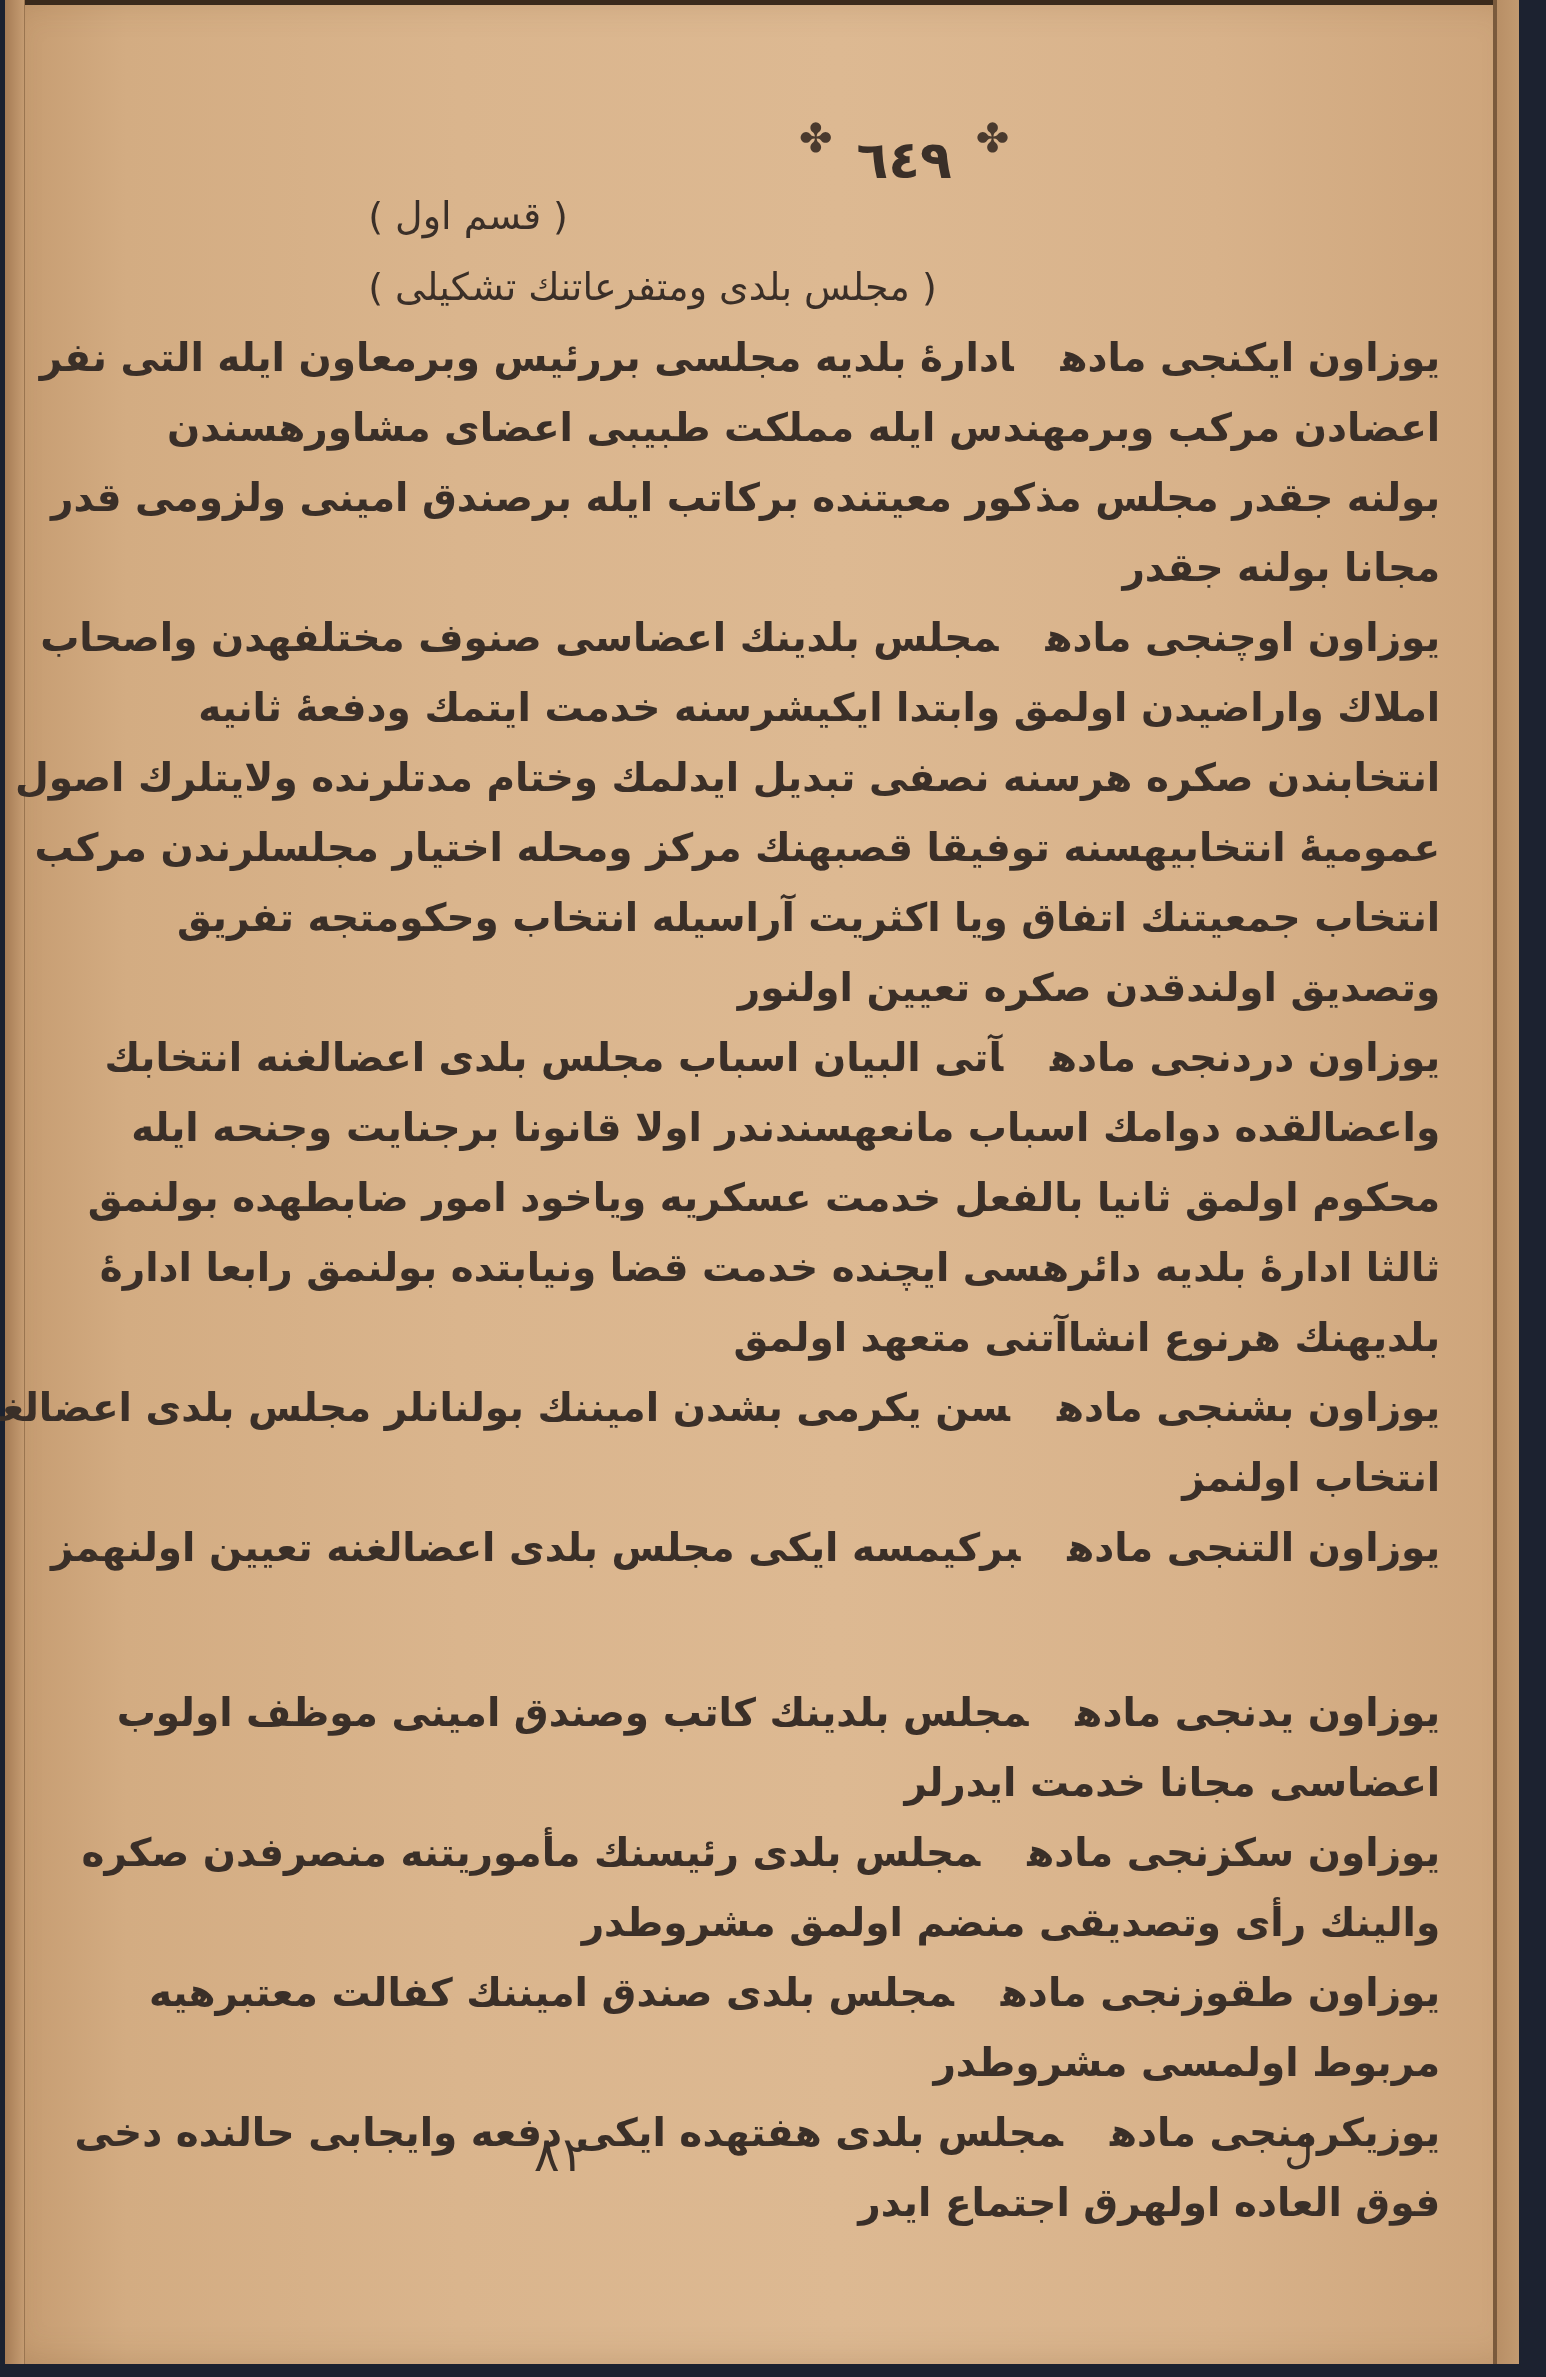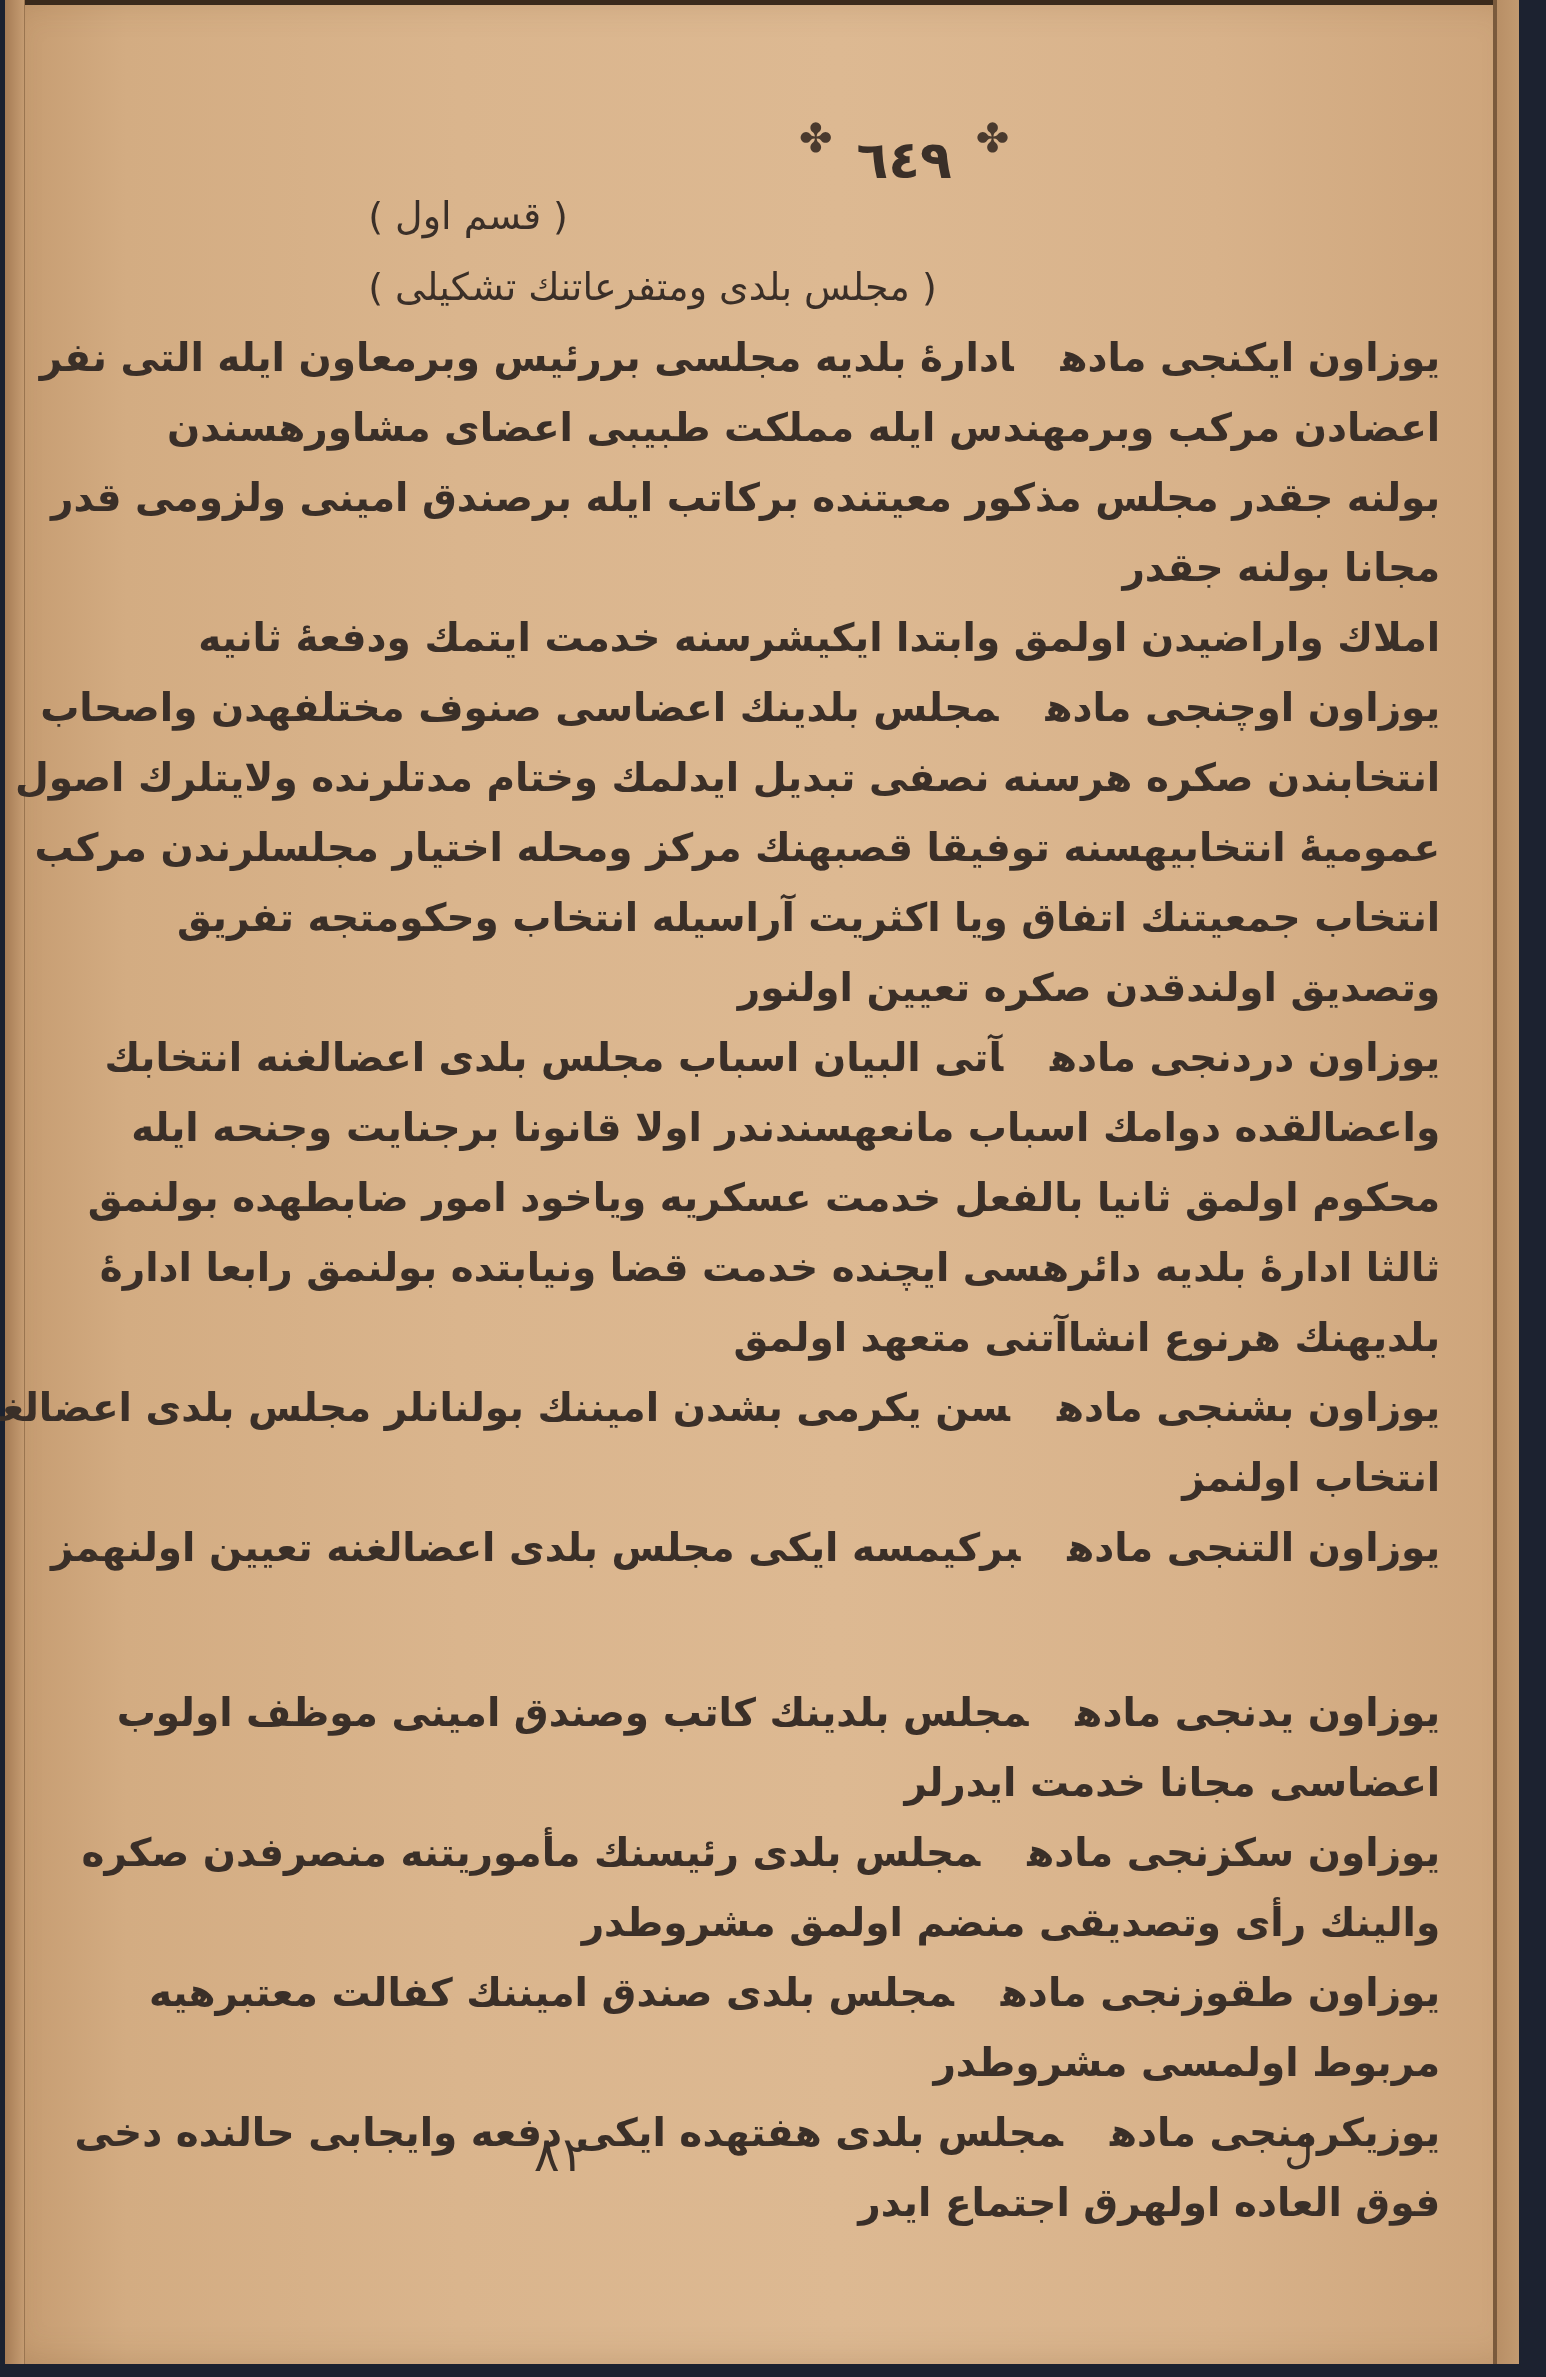--- a/index.html
+++ b/index.html
@@ -65,22 +65,22 @@
       <span class="ornament">✤</span>
     </div>
     <div class="header-line">( قسم اول )</div>
     <div class="header-line">( مجلس بلدی ومتفرعاتنك تشكیلی )</div>
 
     <div id="lines">
         <div class="line"><span class="label">یوزاون ایكنجی ماده</span><span>ادارهٔ بلدیه مجلسی بررئیس وبرمعاون ایله التی نفر</span></div>
         <div class="line"><span>اعضادن مركب وبرمهندس ایله مملكت طبیبی اعضای مشاورهسندن</span></div>
         <div class="line"><span>بولنه جقدر مجلس مذكور معیتنده بركاتب ایله برصندق امینی ولزومی قدر</span></div>
         <div class="line short"><span>مجانا بولنه جقدر</span></div>
+        <div class="line"><span class="label">یوزاون اوچنجی ماده</span><span>مجلس بلدینك اعضاسی صنوف مختلفهدن واصحاب</span></div>
         <div class="line"><span>املاك واراضیدن اولمق وابتدا ایكیشرسنه خدمت ایتمك ودفعهٔ ثانیه</span></div>
-        <div class="line"><span class="label">یوزاون اوچنجی ماده</span><span>مجلس بلدینك اعضاسی صنوف مختلفهدن واصحاب</span></div>
         <div class="line"><span>انتخابندن صكره هرسنه نصفی تبدیل ایدلمك وختام مدتلرنده ولایتلرك اصول</span></div>
         <div class="line"><span>عمومیهٔ انتخابیهسنه توفیقا قصبهنك مركز ومحله اختیار مجلسلرندن مركب</span></div>
         <div class="line"><span>انتخاب جمعیتنك اتفاق ویا اكثریت آراسیله انتخاب وحكومتجه تفریق</span></div>
         <div class="line short"><span>وتصدیق اولندقدن صكره تعیین اولنور</span></div>
         <div class="line"><span class="label">یوزاون دردنجی ماده</span><span>آتی البیان اسباب مجلس بلدی اعضالغنه انتخابك</span></div>
         <div class="line"><span>واعضالقده دوامك اسباب مانعهسندندر اولا قانونا برجنایت وجنحه ایله</span></div>
         <div class="line"><span>محكوم اولمق ثانیا بالفعل خدمت عسكریه ویاخود امور ضابطهده بولنمق</span></div>
         <div class="line"><span>ثالثا ادارهٔ بلدیه دائرهسی ایچنده خدمت قضا ونیابتده بولنمق رابعا ادارهٔ</span></div>
         <div class="line short"><span>بلدیهنك هرنوع انشاآتنی متعهد اولمق</span></div>
         <div class="line"><span class="label">یوزاون بشنجی ماده</span><span>سن یكرمی بشدن امیننك بولنانلر مجلس بلدی اعضالغنه</span></div>

